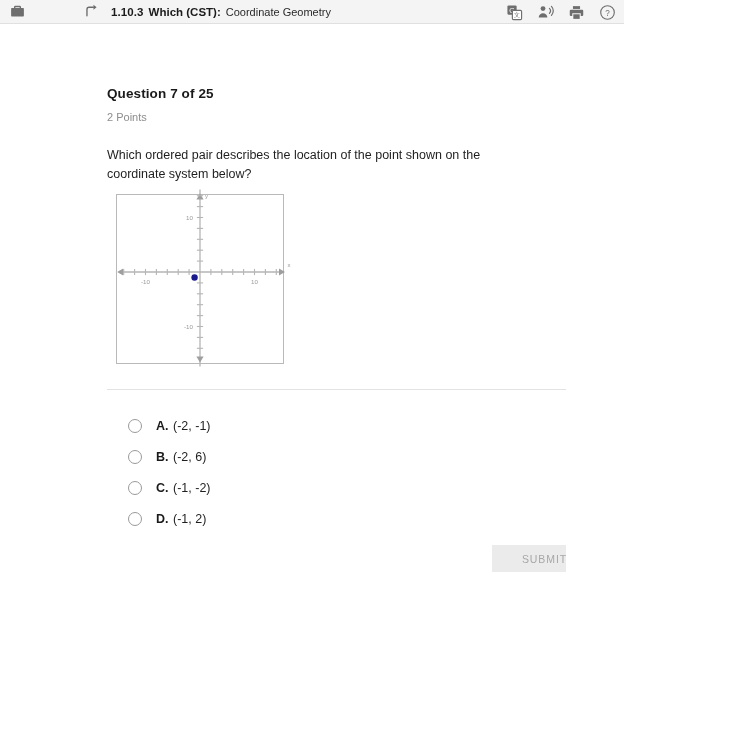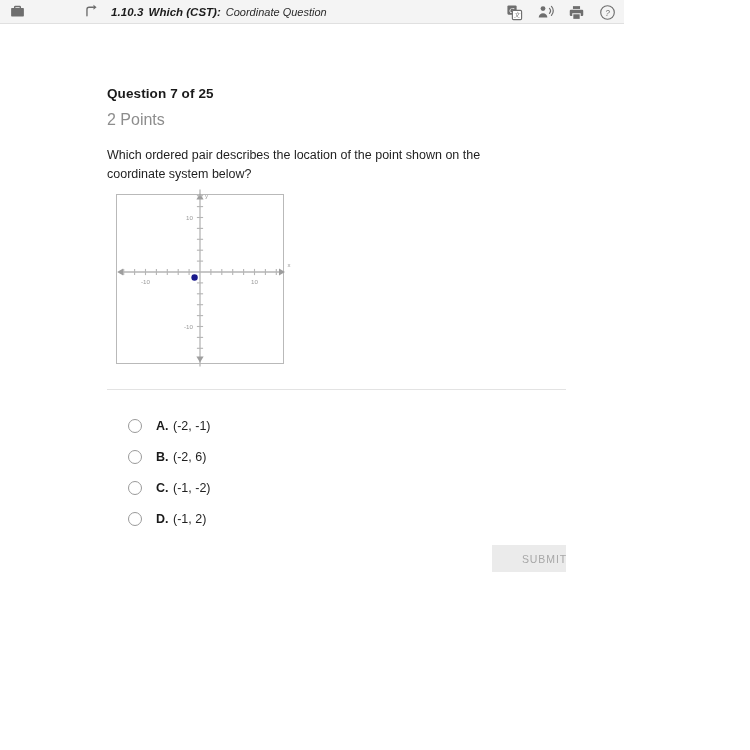--- a/index.html
+++ b/index.html
@@ -9,21 +9,21 @@
     font-family: "Liberation Sans", sans-serif;
     -webkit-font-smoothing: antialiased;
   }
 
   
   .topbar {
     position: relative;
     width: 624px; height: 24px;
     background: #f4f4f4;
     border-bottom: 1px solid #e0e0e0;
-    display: flex; align-items: center; font-style: italic;
+    display: flex; align-items: center;
   }
   .briefcase-wrap {
     width: 30px; display: flex; justify-content: center; align-items: center;
     margin-left: 2px;
   }
   .back-wrap {
     width: 24px; display: flex; justify-content: center; align-items: center;
     margin-left: 46px;
   }
   .title-block {
@@ -42,21 +42,21 @@
 
   
   .content { position: relative; width: 750px; }
   .q-title {
     position: absolute; left: 107px; top: 62px;
     font-size: 13.5px; font-weight: bold; color: #1a1a1a;
     letter-spacing: .1px;
   }
   .q-points {
     position: absolute; left: 107px; top: 87px;
-    font-size: 16px; color: #8d8d8d;
+    font-size: 11px; color: #8d8d8d;
   }
   .q-prompt {
     position: absolute; left: 107px; top: 122px;
     width: 415px;
     font-size: 12.5px; color: #1f1f1f; line-height: 1.5;
   }
 
   
   .graph-box {
     position: absolute; left: 116px; top: 170px;
@@ -113,21 +113,21 @@
   <div class="back-wrap">
     <svg class="tb-icon" viewBox="0 0 24 24" aria-hidden="true">
       <path fill="none" stroke="#6b6b6b" stroke-width="1.9" stroke-linecap="round" stroke-linejoin="round" d="M7 18V9a3 3 0 0 1 3-3h6"></path>
       <path fill="#6b6b6b" d="M16.2 2.6 20.6 6l-4.4 3.4z"></path>
     </svg>
   </div>
 
   <div class="title-block">
     <span class="t-num">1.10.3</span>
     <span class="t-test">Which (CST):</span>
-    <span class="t-sub">Coordinate Question</span>
+    <span class="t-sub">Coordinate Geometry</span>
   </div>
 
   <div class="topbar-icons">
 
     <svg class="tb-icon" viewBox="0 0 24 24">
       <rect x="2" y="2" width="13" height="13" rx="1.6" fill="#6e6e6e"></rect>
       <text x="8.5" y="12" font-size="10" font-family="Liberation Sans, sans-serif" fill="#ffffff" text-anchor="middle">G</text>
       <rect x="9" y="9" width="13" height="13" rx="1.6" fill="#ffffff" stroke="#6e6e6e" stroke-width="1.6"></rect>
       <text x="15.5" y="19" font-size="9" font-family="Liberation Serif, serif" fill="#6e6e6e" text-anchor="middle">文</text>
     </svg>

